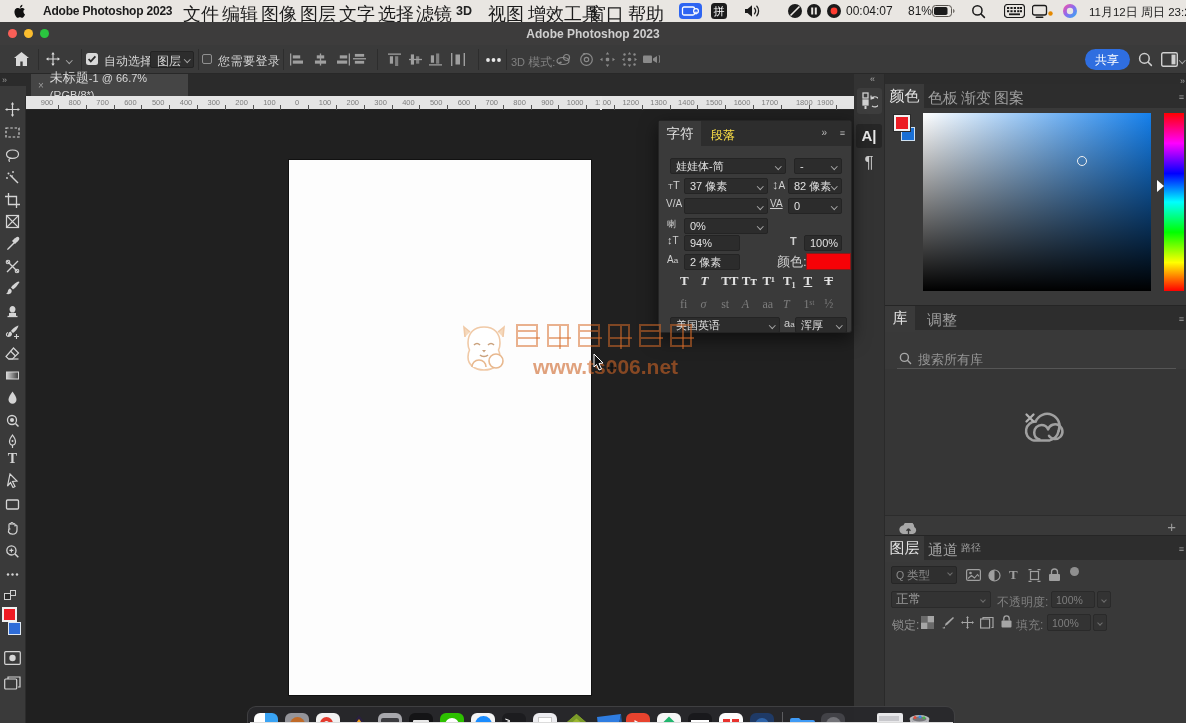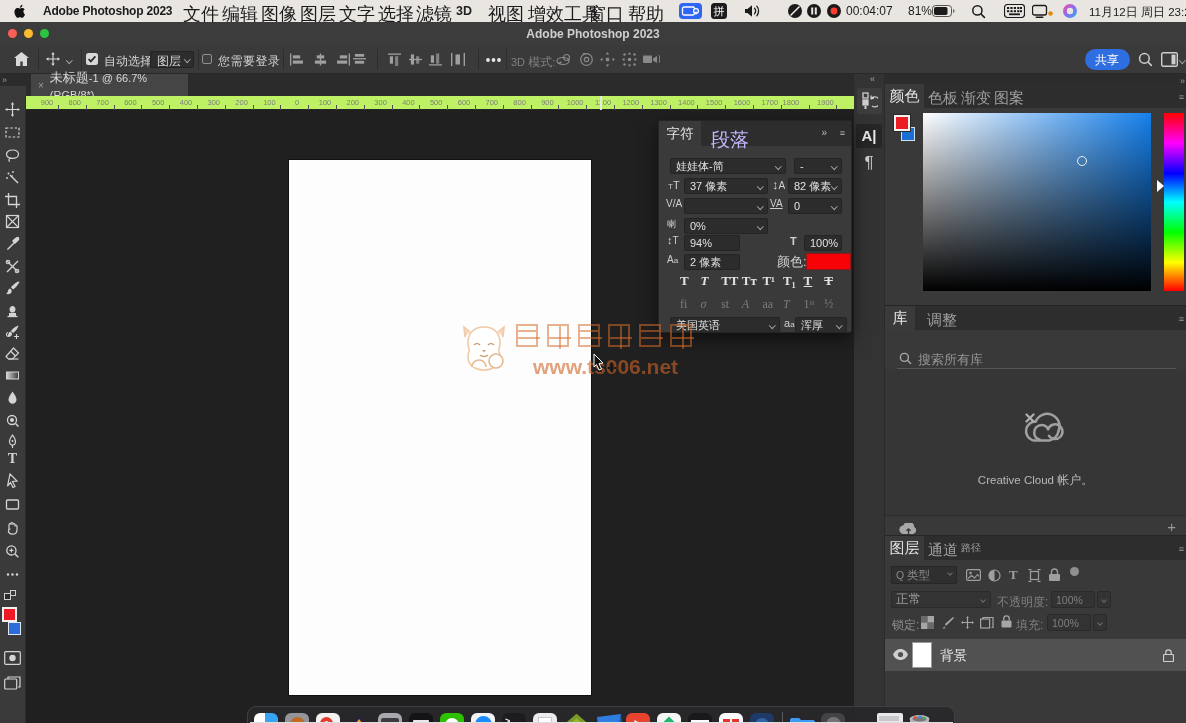--- a/index.html
+++ b/index.html
@@ -262,21 +262,21 @@
 
 <div class="ab" id="tabrow" style="left:0;top:74px;width:854px;height:22px;background:#2b2b2b;color:#d8d8d8;font-size:11px">
   <span class="ab" style="left:2px;top:1px;color:#9a9a9a;font-size:9px;letter-spacing:-1px">»</span>
   <div class="ab" style="left:0px;top:12px;width:26px;height:10px;background:#3a3a3a"></div>
   <div class="ab row" style="left:31px;top:0;width:157px;height:22px;background:#454545;padding-left:7px;gap:6px">
     <span style="color:#9a9a9a;font-size:10px">×</span>
     <span style="font-size:13px">未标题<span style="font-size:11px">-1 @ 66.7%(RGB/8*)</span></span>
   </div>
 </div>
 
-<div class="ab" id="ruler" style="left:26px;top:96px;width:828px;height:14px;background:#bef264;border-bottom:1px solid #262626;color:#7d7d7d;font-size:7.5px">
+<div class="ab" id="ruler" style="left:26px;top:96px;width:828px;height:14px;background:#e5e5e5;border-bottom:1px solid #262626;color:#7d7d7d;font-size:7.5px">
   <div id="rulticks">
       <span style="position:absolute;left:6px;top:2px;width:30px;text-align:center">900</span>
       <div style="position:absolute;left:32px;top:9px;width:1px;height:5px;background:#525252"></div>
       <span style="position:absolute;left:33.8px;top:2px;width:30px;text-align:center">800</span>
       <div style="position:absolute;left:59.8px;top:9px;width:1px;height:5px;background:#525252"></div>
       <span style="position:absolute;left:61.599999999999994px;top:2px;width:30px;text-align:center">700</span>
       <div style="position:absolute;left:87.6px;top:9px;width:1px;height:5px;background:#525252"></div>
       <span style="position:absolute;left:89.4px;top:2px;width:30px;text-align:center">600</span>
       <div style="position:absolute;left:115.4px;top:9px;width:1px;height:5px;background:#525252"></div>
       <span style="position:absolute;left:117.19999999999999px;top:2px;width:30px;text-align:center">500</span>
@@ -318,21 +318,21 @@
       <span style="position:absolute;left:617.6px;top:2px;width:30px;text-align:center">1300</span>
       <div style="position:absolute;left:643.6px;top:9px;width:1px;height:5px;background:#525252"></div>
       <span style="position:absolute;left:645.4px;top:2px;width:30px;text-align:center">1400</span>
       <div style="position:absolute;left:671.4px;top:9px;width:1px;height:5px;background:#525252"></div>
       <span style="position:absolute;left:673.2px;top:2px;width:30px;text-align:center">1500</span>
       <div style="position:absolute;left:699.2px;top:9px;width:1px;height:5px;background:#525252"></div>
       <span style="position:absolute;left:701px;top:2px;width:30px;text-align:center">1600</span>
       <div style="position:absolute;left:727px;top:9px;width:1px;height:5px;background:#525252"></div>
       <span style="position:absolute;left:728.8000000000001px;top:2px;width:30px;text-align:center">1700</span>
       <div style="position:absolute;left:754.8000000000001px;top:9px;width:1px;height:5px;background:#525252"></div>
-      <span style="position:absolute;left:756.6px;top:2px;width:30px;text-align:left">1800</span>
+      <span style="position:absolute;left:756.6px;top:2px;width:30px;text-align:right">1800</span>
       <div style="position:absolute;left:782.6px;top:9px;width:1px;height:5px;background:#525252"></div>
       <span style="position:absolute;left:784.4px;top:2px;width:30px;text-align:center">1900</span>
       <div style="position:absolute;left:810.4px;top:9px;width:1px;height:5px;background:#525252"></div>
       <div style="position:absolute;left:574px;top:0px;width:1.5px;height:14px;background:#e8e8e8"></div>
     </div>
 </div>
 
 <div class="ab" id="toolbar" style="left:0;top:96px;width:26px;height:627px;background:#3a3a3a;border-right:1px solid #2c2c2c">
   <div id="tools">
       <div style="position:absolute;left:5px;top:6px">
@@ -618,21 +618,20 @@
     <div class="ab" style="left:0;top:63px;width:301px;height:146px;background:#363636"></div>
     <svg class="ab" style="left:133px;top:99px" width="48" height="42" viewBox="0 0 48 42">
       <g fill="none" stroke="#a0a0a0" stroke-width="2.5" stroke-linecap="round">
         <path d="M40.6 26.1a12.4 12.4 0 1 0-22.9-9.6"></path>
         <path d="M17.7 16.5a9.6 9.6 0 0 0-3.4 18.6c1.2.4 2.4.5 3.7.5h13.3a12.4 12.4 0 0 0 9.3-9.5"></path>
         <path d="M21.5 34.5c-3.1-1-5.3-3.8-5.3-7.1 0-4.1 3.3-7.4 7.3-7.4 2.9 0 5.4 1.7 6.6 4.2"></path>
         <path d="M30.1 24.2a7.4 7.4 0 1 1 .9 6.7"></path>
         <path d="M8.5 9.5l7 7M15.5 9.5l-7 7" stroke-width="2.3" stroke="#b0b0b0"></path>
       </g>
     </svg>
-    <div class="ab" style="left:0;top:166px;width:301px;text-align:center;color:#b8b8b8;font-size:11.5px">Creative Cloud <span class="lcj">帐户。</span></div>
     <div class="ab" style="left:0;top:209px;width:301px;height:1px;background:#2c2c2c"></div>
     <svg class="ab" style="left:14px;top:217px" width="18" height="12" viewBox="0 0 18 12">
         <path d="M5 11a4.4 4.4 0 01-.5-8.8A5.6 5.6 0 0115.3 4 3.8 3.8 0 0114 11z" fill="#a8a8a8"></path>
         <path d="M9.5 11V6.5M9.5 5.8l-2 2M9.5 5.8l2 2" stroke="#363636" stroke-width="1.3" fill="none"></path>
       </svg>
     <span class="ab" style="right:10px;top:212px;color:#9a9a9a;font-size:15px">+</span>
   </div>
 
   <div class="ab" style="left:0;top:461px;width:301px;height:188px;background:#393939;border-top:1px solid #252525">
     <div class="ab" style="left:0;top:0;width:301px;height:24px;background:#2d2d2d">
@@ -710,39 +709,27 @@
         <path d="M2.8 5.5V3.6a2.7 2.7 0 015.4 0v1.9" stroke="#a6a6a6" stroke-width="1.3" fill="none"></path>
       </svg>
     <span class="ab" style="left:131px;top:81px;color:#7f7f7f;font-size:12px">填充:</span>
     <div class="ab row" style="left:162px;top:78px;width:44px;height:17px;background:#333;border:1px solid #2a2a2a;border-radius:2px;padding:0 4px">
       <span style="color:#7f7f7f;font-size:10.5px">100%</span>
     </div>
     <div class="ab" style="left:208px;top:78px;width:14px;height:17px;background:#333;border:1px solid #2a2a2a;border-radius:2px">
         <i class="chvd" style="left:4px;top:6px"></i>
       </div>
 
-    <div class="ab" style="left:0;top:103px;width:301px;height:32px;background:#515151">
-      <svg class="ab" style="left:8px;top:10px" width="15" height="11" viewBox="0 0 15 11">
-          <path d="M7.5 0C4 0 1.2 2.5 0 5.5 1.2 8.5 4 11 7.5 11S13.8 8.5 15 5.5C13.8 2.5 11 0 7.5 0z" fill="#cfcfcf"></path>
-          <circle cx="7.5" cy="5.5" r="2.6" fill="#515151"></circle>
-        </svg>
-      <div class="ab" style="left:27px;top:3px;width:20px;height:26px;background:#fff;border:1px solid #9a9a9a"></div>
-      <span class="ab" style="left:55px;top:8px;color:#e6e6e6;font-size:13.5px">背景</span>
-      <svg class="ab" style="right:12px;top:10px" width="11" height="13" viewBox="0 0 11 13">
-          <rect x="0.5" y="5.5" width="10" height="7" rx="1" fill="none" stroke="#cfcfcf" stroke-width="1.2"></rect>
-          <path d="M2.8 5.5V3.6a2.7 2.7 0 015.4 0v1.9" stroke="#cfcfcf" stroke-width="1.2" fill="none"></path>
-        </svg>
-    </div>
   </div>
 </div>
 
 <div class="ab" id="charpanel" style="left:658px;top:120px;width:194px;height:213px;background:#3a3a3a;border:1px solid #252525;border-radius:3px;box-shadow:0 6px 18px rgba(0,0,0,0.55);color:#dcdcdc;font-size:11px">
   <div class="ab" style="left:0;top:0;width:192px;height:25px;background:#2d2d2d;border-radius:3px 3px 0 0">
     <div class="ab" style="left:0;top:0;width:42px;height:25px;background:#3a3a3a;color:#e6e6e6;text-align:center;line-height:25px;font-size:13.5px">字符</div>
-    <span class="ab" style="left:52px;top:6px;color:#c4b5fd;font-size:19px">段落</span>
+    <span class="ab" style="left:52px;top:6px;color:#fde047;font-size:12px">段落</span>
     <span class="ab" style="right:24px;top:6px;color:#bbb;font-size:10px">»</span>
     <span class="ab" style="right:6px;top:7px;color:#bbb;font-size:9px">≡</span>
   </div>
   <div id="cpbody">
       <div style="position:absolute;left:11px;top:37px;width:116px;height:16px;background:#2c2c2c;border:1px solid #242424;border-radius:2px;color:#e0e0e0;font-size:11px;line-height:15px;padding-left:5px">娃娃体-简<i class="chv" style="right:5px;top:5px"></i></div>
       <div style="position:absolute;left:135px;top:37px;width:48px;height:16px;background:#2c2c2c;border:1px solid #242424;border-radius:2px;color:#e0e0e0;font-size:11px;line-height:15px;padding-left:5px">-<i class="chv" style="right:5px;top:5px"></i></div>
       <span style="position:absolute;left:9px;top:58px;font-size:11px;color:#cfcfcf"><span style="font-size:8px">T</span>T</span>
       <div style="position:absolute;left:25px;top:57px;width:84px;height:16px;background:#2c2c2c;border:1px solid #242424;border-radius:2px;color:#e0e0e0;font-size:11px;line-height:15px;padding-left:5px">37 像素<i class="chv" style="right:5px;top:5px"></i></div>
       <span style="position:absolute;left:113px;top:56px;font-size:10px;color:#cfcfcf"><span style="font-size:13px">↕</span>A</span>
       <div style="position:absolute;left:129px;top:57px;width:54px;height:16px;background:#2c2c2c;border:1px solid #242424;border-radius:2px;color:#e0e0e0;font-size:11px;line-height:15px;padding-left:5px">82 像素<i class="chv" style="right:5px;top:5px"></i></div>

